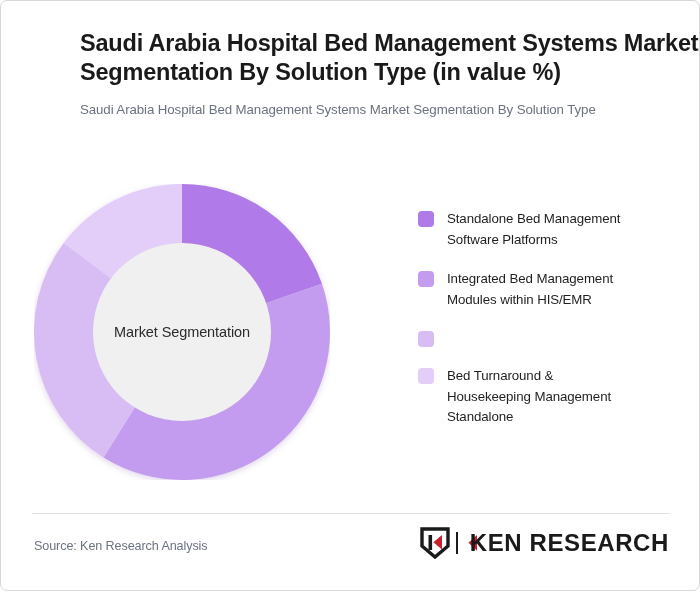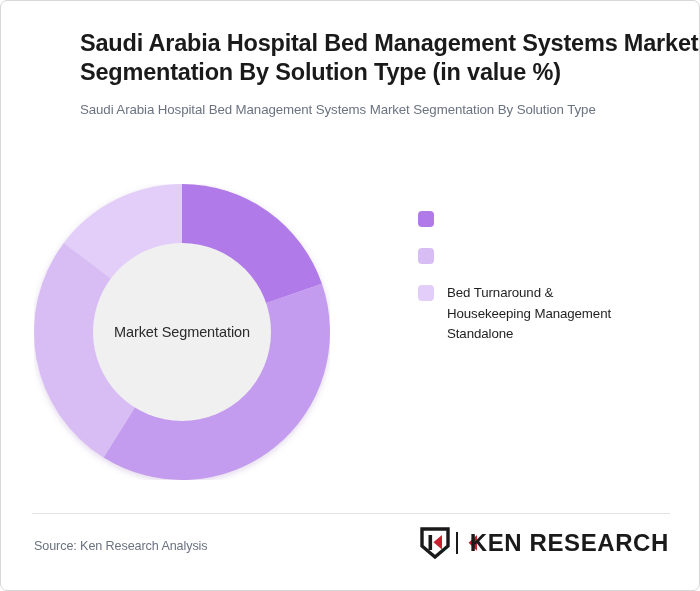--- a/index.html
+++ b/index.html
@@ -191,22 +191,33 @@
           </g>
         <circle id="donut-hole" cx="148" cy="148" r="89" fill="#f0f0f0"></circle>
       </svg>
       <div id="donut-center-label">Market Segmentation</div>
     </div>
 
     <div id="legend">
 
       <div class="legend-item">
         <span class="legend-swatch" style="background:#b07ae8"></span>
-      </div>
-
+        <span class="legend-label">
+          <span>Standalone Bed Management</span><br>
+          <span>Software Platforms</span>
+        </span>
+      </div>
+
+      <div class="legend-item">
+        <span class="legend-swatch" style="background:#c49cef"></span>
+        <span class="legend-label">
+          <span>Integrated Bed Management</span><br>
+          <span>Modules within HIS/EMR</span>
+        </span>
+      </div>
 
       <div class="legend-item">
         <span class="legend-swatch" style="background:#d8bdf5"></span>
       </div>
 
       <div class="legend-item">
         <span class="legend-swatch" style="background:#e2cef8"></span>
         <span class="legend-label">
           <span>Bed Turnaround &amp;</span><br>
           <span>Housekeeping Management</span><br>

